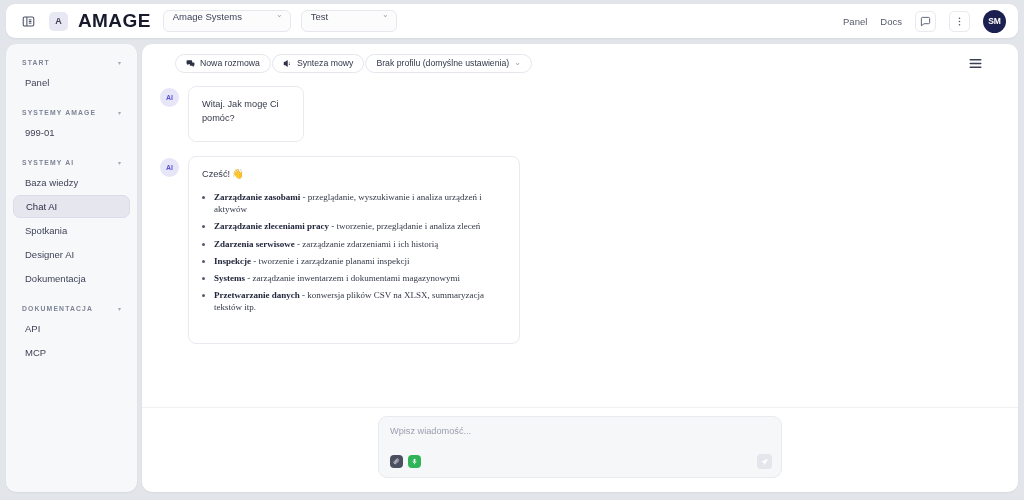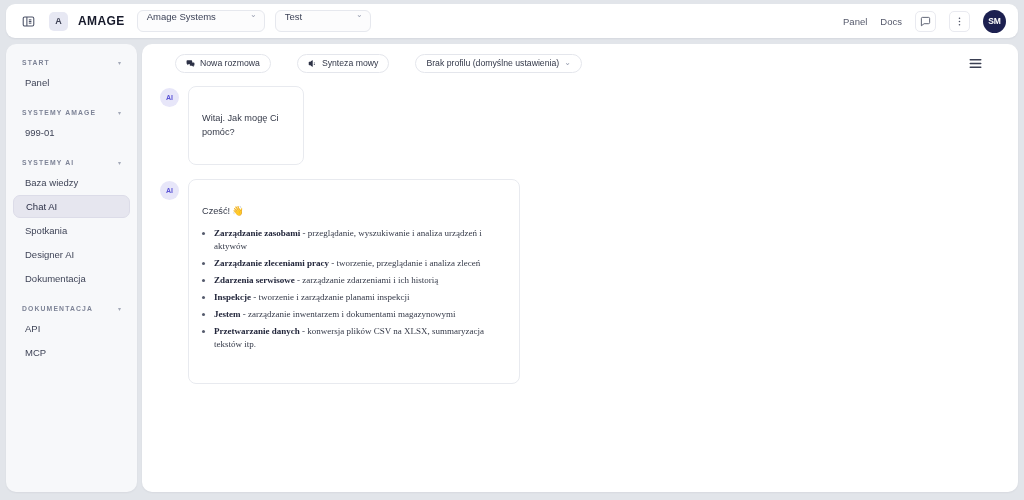--- a/index.html
+++ b/index.html
@@ -23,21 +23,21 @@
     width: 21px; height: 21px; border-radius: 5px;
     display: flex; align-items: center; justify-content: center;
     color: #4a5166;
   }
   .brand-badge {
     width: 19px; height: 19px; border-radius: 5px;
     background: #e7e8f3; color: #3f4256;
     font-size: 9px; font-weight: 700;
     display: flex; align-items: center; justify-content: center;
   }
-  .brand-name { font-size: 12px; font-weight: 700; letter-spacing: .4px; color: #171a2b; }
+  .brand-name { font-size: 19px; font-weight: 700; letter-spacing: .4px; color: #171a2b; }
 
   .hsel {
     height: 22px; border: 1px solid #e6e8ee; border-radius: 6px;
     background: #fcfcfd; display: flex; align-items: flex-start;
     padding: 0 7px 0 9px; gap: 8px; font-size: 9.5px; color: #3d4358;
     justify-content: space-between;
   }
   .hsel.w1 { width: 128px; margin-left: 12px; }
   .hsel.w2 { width: 96px; margin-left: 10px; }
   .caret { color: #9aa0b2; font-size: 8px; line-height: 1; }
@@ -85,21 +85,21 @@
 
   
   .main {
     position: absolute; left: 142px; top: 44px; width: 876px; height: 448px;
     background: #ffffff; border-radius: 10px;
     box-shadow: 0 1px 2px rgba(20,25,45,.05);
     display: flex; flex-direction: column; overflow: hidden;
   }
   .toolbar {
     height: 38px; display: flex; align-items: center;
-    padding: 0 33px; gap: 26px; flex-shrink: 0;
+    padding: 0 33px; gap: 1px; flex-shrink: 0;
   }
   .pill {
     height: 19px; border: 1px solid #e4e6ec; border-radius: 10px;
     background: #fff; display: flex; align-items: center; gap: 5px;
     padding: 0 10px; font-size: 8.7px; color: #333849;
   }
   .pill svg { display: block; }
   .toolbar-right { margin-left: auto; display: flex; align-items: center; }
   .burger { width: 20px; height: 20px; display: flex; align-items: center; justify-content: center; }
 
@@ -111,21 +111,21 @@
   .row.user { justify-content: flex-end; align-items: flex-start; }
   .av {
     width: 19px; height: 19px; border-radius: 50%; flex-shrink: 0;
     display: flex; align-items: center; justify-content: center;
     font-size: 7px; font-weight: 700; margin-top: 2px;
   }
   .av.ai { background: #e7e6f9; color: #5b54d6; }
   .av.sm { background: #343a4e; color: #fff; }
   .bubble {
     background: #fff; border: 1px solid #e8eaef; border-radius: 8px;
-    padding: 24px 13px; font-size: 9.2px; color: #343948; line-height: 1.55;
+    padding: 10px 13px; font-size: 9.2px; color: #343948; line-height: 1.55;
   }
   .bubble.first { width: 116px; min-height: 56px; }
   .bubble.userb { min-width: 44px; text-align: left; padding: 9px 13px; }
   .bubble.long { width: 332px; min-height: 188px; }
   .bubble p { margin-bottom: 9px; }
   .bubble p:last-child { margin-bottom: 0; }
   .bubble ul { margin: 0 0 9px 12px; }
   .bubble li { margin-bottom: 4.5px; font-size: 9px; line-height: 1.4; font-family: Liberation Serif, serif; }
   .bubble li::marker { color: #555b6d; }
   .bubble b { font-weight: 700; color: #21253a; }
@@ -305,23 +305,46 @@
         <div class="bubble long">
           <p>
             <span>Cześć!</span>
             <span class="emoji">👋</span>
           </p>
           <ul>
             <li><b>Zarządzanie zasobami</b><span> - przeglądanie, wyszukiwanie i analiza urządzeń i aktywów</span></li>
             <li><b>Zarządzanie zleceniami pracy</b><span> - tworzenie, przeglądanie i analiza zleceń</span></li>
             <li><b>Zdarzenia serwisowe</b><span> - zarządzanie zdarzeniami i ich historią</span></li>
             <li><b>Inspekcje</b><span> - tworzenie i zarządzanie planami inspekcji</span></li>
-            <li><b>Jestem</b><span> - zarządzanie inwentarzem i dokumentami magazynowymi</span></li>
+            <li><b>Systems</b><span> - zarządzanie inwentarzem i dokumentami magazynowymi</span></li>
             <li><b>Przetwarzanie danych</b><span> - konwersja plików CSV na XLSX, summaryzacja tekstów itp.</span></li>
           </ul>
 
         </div>
       </div>
     </div>
 
+    <div class="composer-wrap">
+      <div class="composer">
+        <div class="ph">Wpisz wiadomość...</div>
+        <div class="composer-tools">
+          <div class="tbtn dark">
+            <svg width="7" height="7" viewBox="0 0 16 16" fill="none" stroke="currentColor" stroke-width="1.6" stroke-linecap="round">
+              <path d="M12.5 7 7.2 12.3a3 3 0 0 1-4.3-4.3l5.6-5.6a2 2 0 0 1 2.9 2.9l-5.5 5.5a1 1 0 0 1-1.4-1.4L9.8 4.3"></path>
+            </svg>
+          </div>
+          <div class="tbtn green">
+            <svg width="7" height="7" viewBox="0 0 16 16" fill="currentColor">
+              <rect x="6" y="1.6" width="4" height="7.6" rx="2"></rect>
+              <path d="M3.6 7.4a.75.75 0 0 1 1.5 0 2.9 2.9 0 0 0 5.8 0 .75.75 0 0 1 1.5 0 4.4 4.4 0 0 1-3.65 4.33V14h-1.5v-2.27A4.4 4.4 0 0 1 3.6 7.4z"></path>
+            </svg>
+          </div>
+        </div>
+        <div class="send-btn">
+          <svg width="8" height="8" viewBox="0 0 16 16" fill="currentColor">
+            <path d="M14.6 1.5 1.3 7a.5.5 0 0 0 .03.94l3.9 1.28 1.28 3.9a.5.5 0 0 0 .94.03z"></path>
+          </svg>
+        </div>
+      </div>
+    </div>
 
   </div>
 </div>
 
 </body></html>

